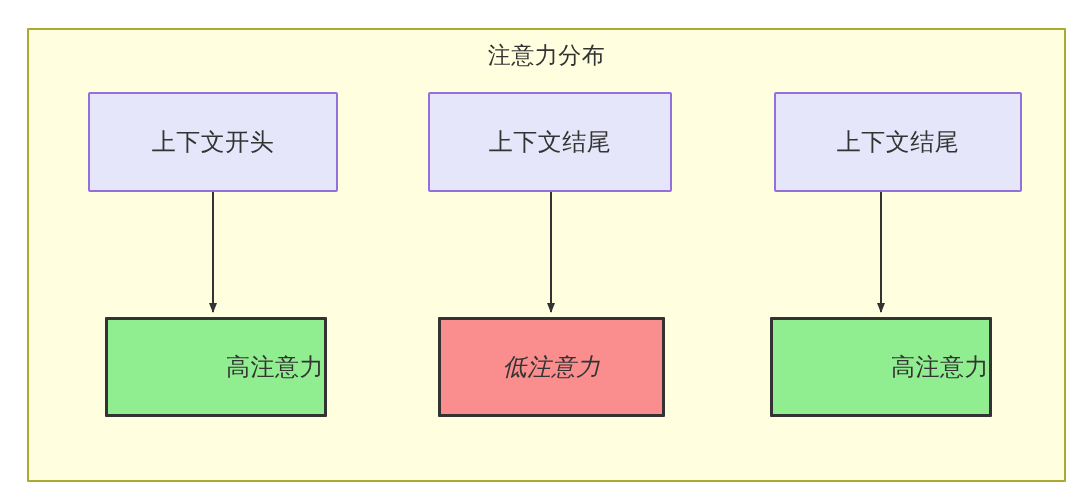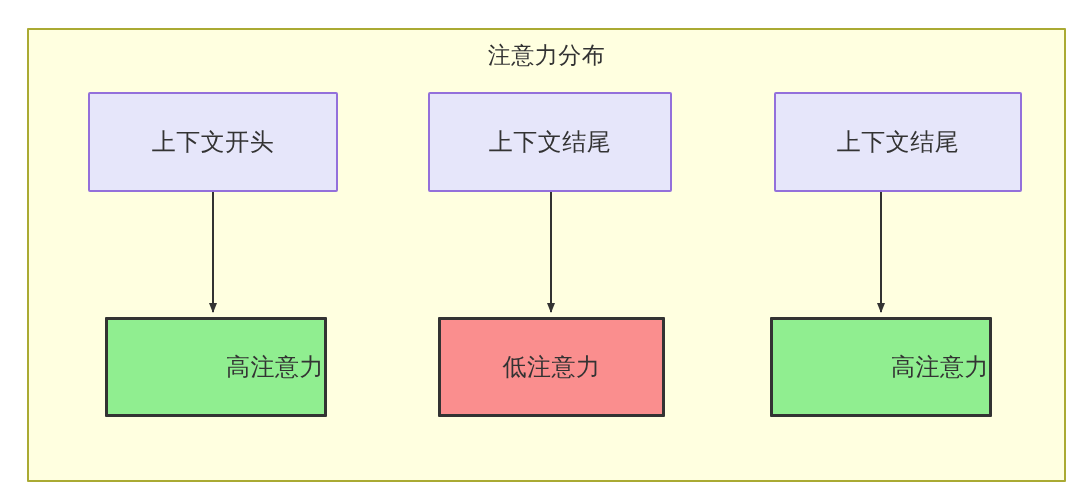--- a/index.html
+++ b/index.html
@@ -60,21 +60,21 @@
   .node-top {
     background: #e6e6fa;
     border: 2px solid #9370db;
     border-radius: 2px;
   }
   .node-bottom {
     border: 3px solid #333333;
     border-radius: 1px;
   }
   .fill-green  { background: #90ee90; justify-content: flex-end; }
-  .fill-red    { background: #fa8e8e; }
+  .fill-red    { background: #fa8e8e; font-style: italic; }
 
   
   #edges {
     position: absolute;
     left: 0;
     top: 0;
     width: 1080px;
     height: 496px;
     pointer-events: none;
   }

